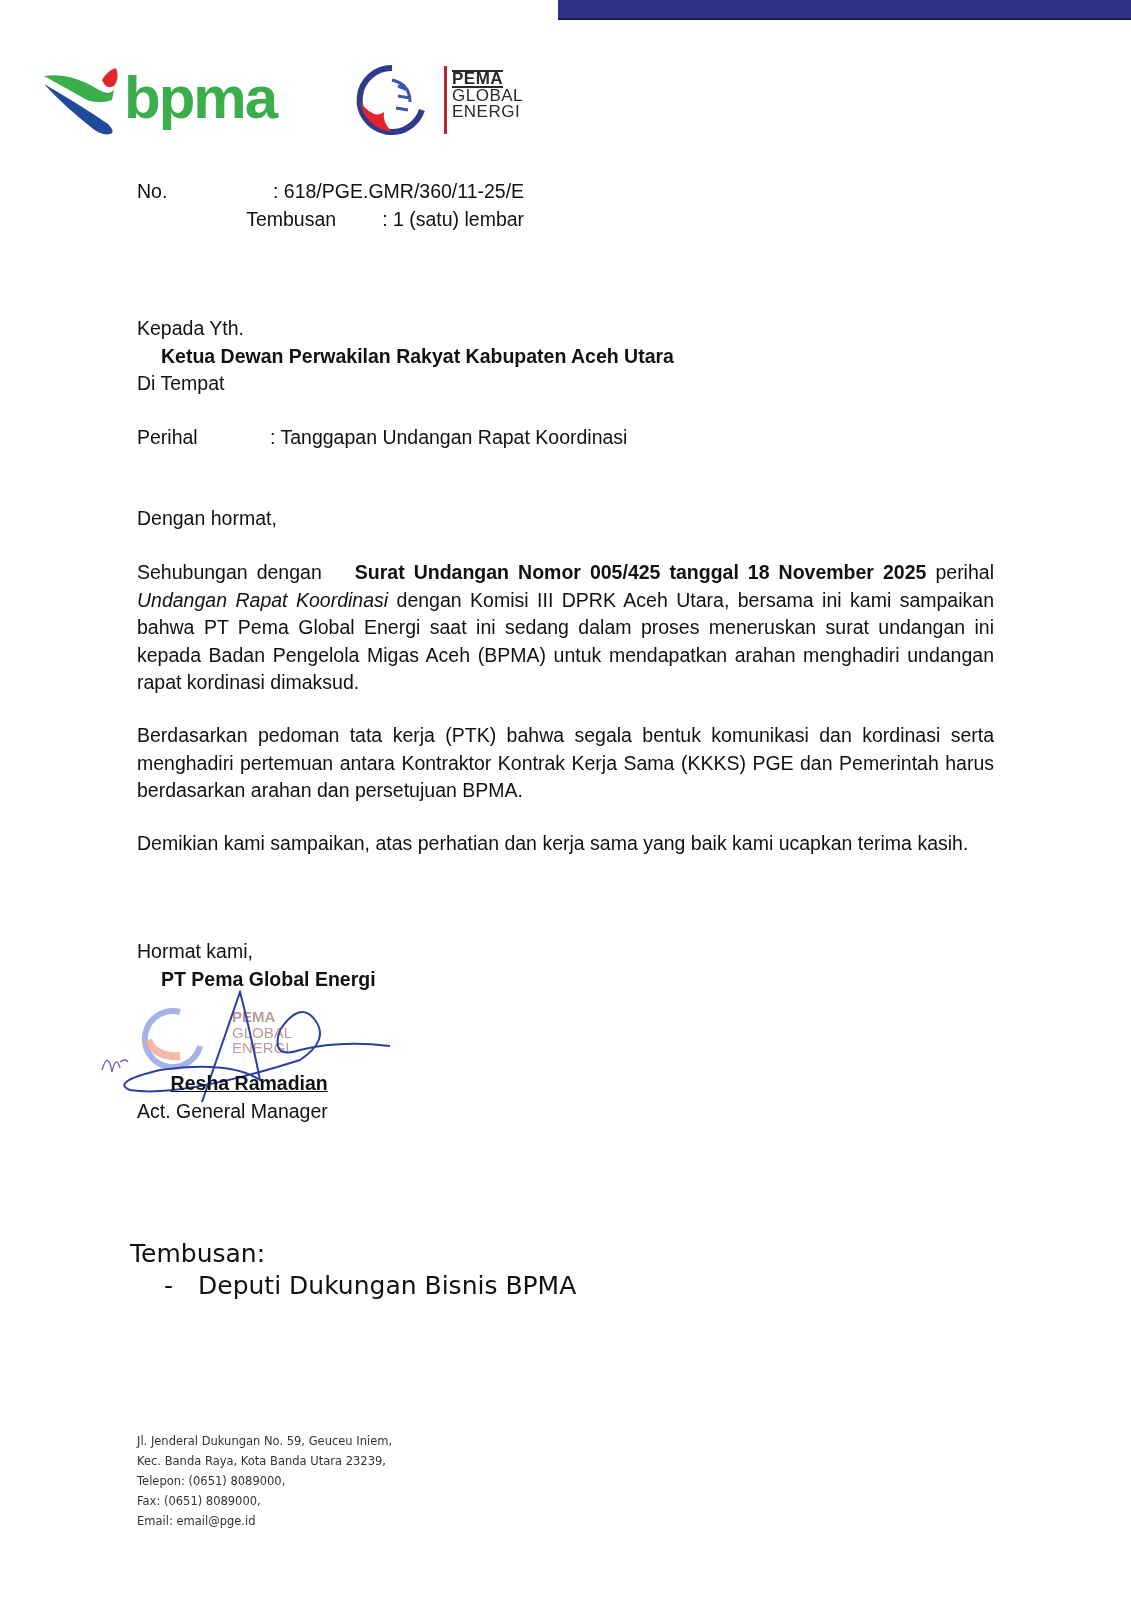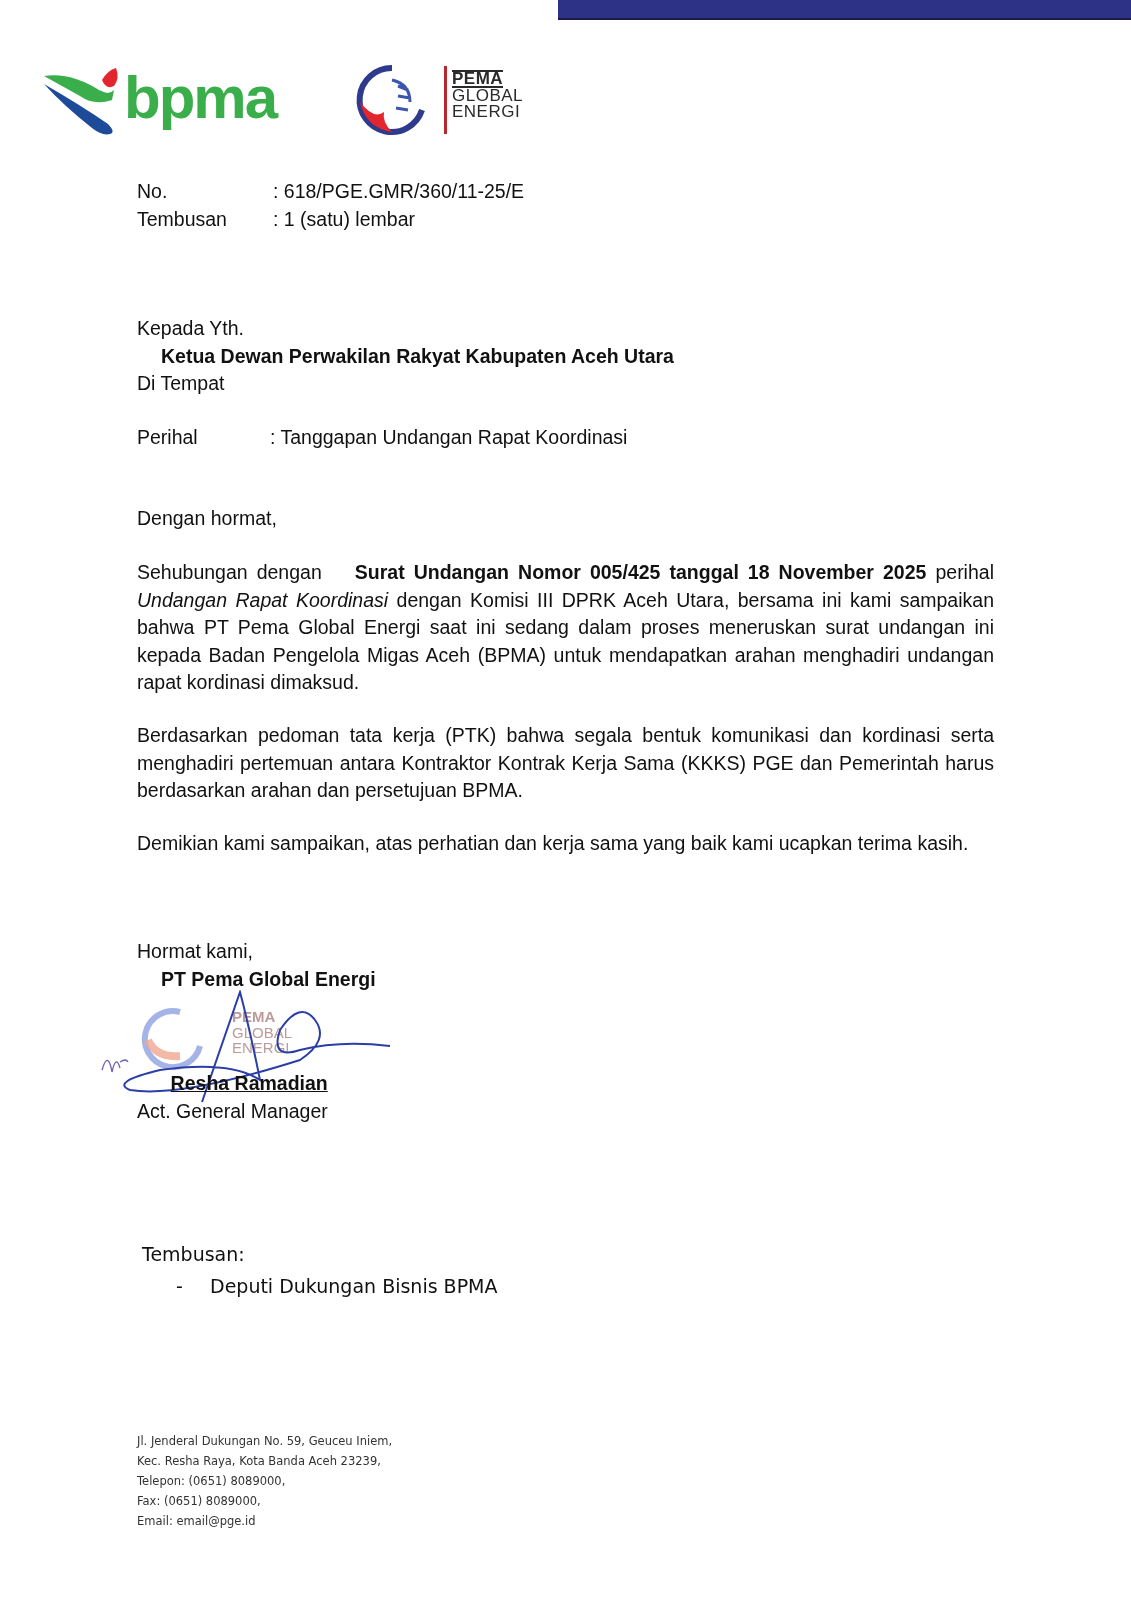--- a/index.html
+++ b/index.html
@@ -9,30 +9,30 @@
              background: #2e3286; border-bottom: 2px solid #1a1b4a; }
   .logo-bpma { position: absolute; left: 42px; top: 66px; width: 275px; height: 70px; }
   .logo-pge { position: absolute; left: 352px; top: 62px; width: 200px; height: 76px; }
   .pge-text { position: absolute; left: 100px; top: 8px; font-family: "Liberation Sans", sans-serif;
               font-weight: bold; font-size: 17px; line-height: 16px; color: #2a2a2a; letter-spacing: 0.5px; }
   .pge-text .pema { border-top: 2px solid #2a2a2a; border-bottom: 2px solid #2a2a2a; display: inline-block; line-height: 14px; }
   .pge-text .sub { font-weight: normal; }
   .pge-divider { position: absolute; left: 92px; top: 4px; width: 3px; height: 68px; background: #b42a2f; }
 
   .txt { position: absolute; left: 137px; font-size: 19.5px; line-height: 27.5px; }
-  .row { display: flex; }
+  .row { display: flex; justify-content: flex-end; }
   .lbl { width: 136px; }
   .bold { font-weight: bold; margin-left: 24px; }
   .italic { font-style: italic; }
   .para { position: absolute; left: 137px; width: 857px; font-size: 19.5px; line-height: 27.5px;
           text-align: justify; }
   .para span { }
   .sig-area { position: absolute; left: 100px; top: 990px; width: 310px; height: 115px; }
   .name { text-decoration: underline; font-weight: bold; }
-  .cc { position: absolute; left: 142px; top: 1238px; font-family: "DejaVu Sans", sans-serif; font-size: 19px; line-height: 32px; }
+  .cc { position: absolute; left: 130px; top: 1238px; font-family: "DejaVu Sans", sans-serif; font-size: 25px; line-height: 32px; }
   .cc-item { display: flex; margin-left: 34px; }
   .cc-dash { width: 34px; }
   .footer { position: absolute; left: 137px; top: 1431px; font-family: "DejaVu Sans", sans-serif;
             font-size: 11.5px; line-height: 20px; color: #333333; }
 </style>
 </head>
 <body>
 
 <div class="top-bar"></div>
 
@@ -117,17 +117,17 @@
 <div class="cc">
   <div>Tembusan:</div>
   <div class="cc-item">
     <span class="cc-dash">-</span>
     <span>Deputi Dukungan Bisnis BPMA</span>
   </div>
 </div>
 
 <div class="footer">
   <div>Jl. Jenderal Dukungan No. 59, Geuceu Iniem,</div>
-  <div>Kec. Resha Raya, Kota Banda Aceh 23239,</div>
+  <div>Kec. Banda Raya, Kota Banda Utara 23239,</div>
   <div>Telepon: (0651) 8089000,</div>
   <div>Fax: (0651) 8089000,</div>
   <div>Email: email@pge.id</div>
 </div>
 
 </body></html>

